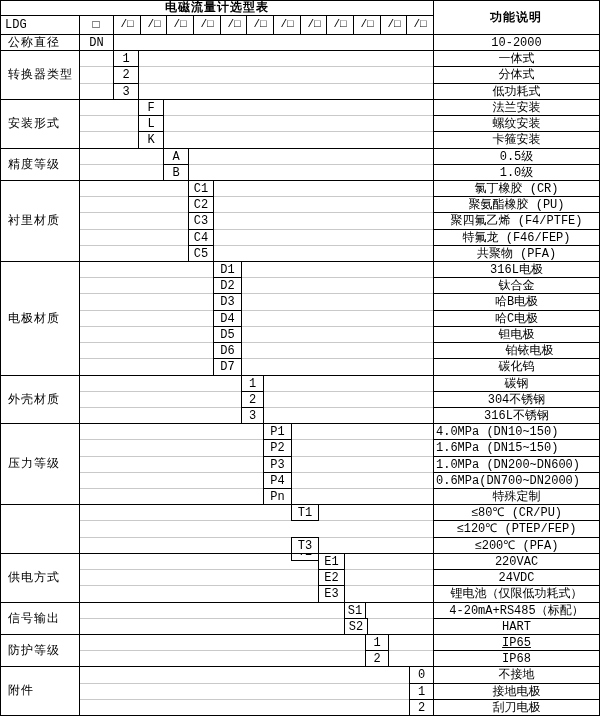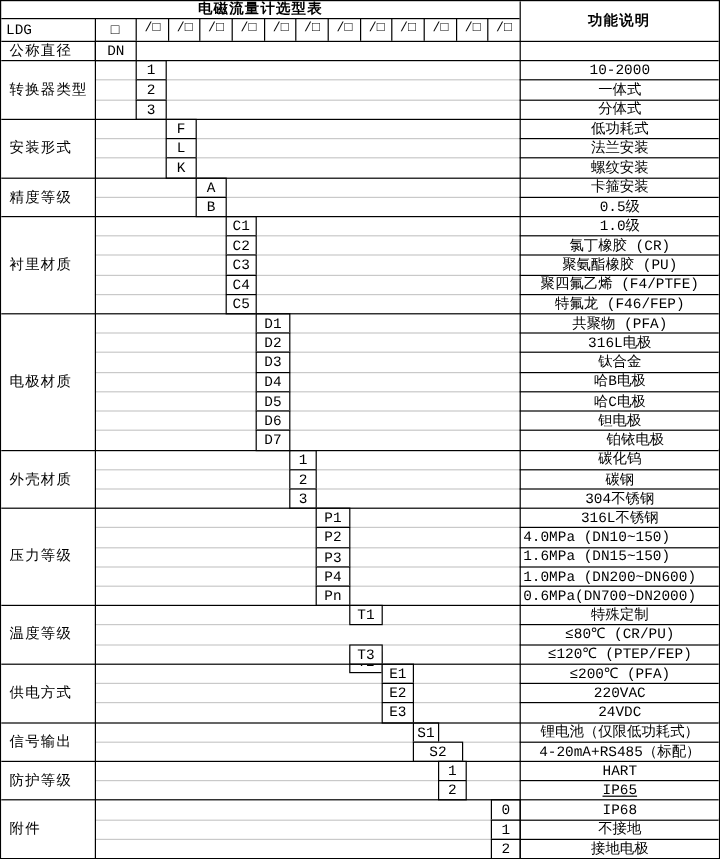--- a/index.html
+++ b/index.html
@@ -11,21 +11,21 @@
     font-family:"Liberation Mono","DejaVu Sans Mono","Liberation Sans",sans-serif;
     font-size:12px;color:#000;
     overflow:hidden;
   }
   .cell{position:absolute;display:flex;align-items:center;justify-content:center;
         box-sizing:border-box;white-space:nowrap;overflow:hidden;line-height:1;}
   .cell.left{justify-content:flex-start;}
   .title{font-weight:bold;letter-spacing:1px;z-index:3;}
   .label-cell{justify-content:flex-start;padding-left:7px;background:#fff;z-index:2;letter-spacing:1px;}
   .code-cell{border:1px solid #000;background:#fff;z-index:2;}
-  .func-cell{background:#fff;z-index:1;margin-top:16px;}
+  .func-cell{background:#fff;z-index:1;}
   .slot-cell{border-left:1px solid #000;z-index:2;font-size:11px;}
   .hline,.vline{position:absolute;background:#000;z-index:3;}
   .faint{position:absolute;background:#c9c9c9;z-index:0;height:1px;}
 </style>
 </head>
 <body>
 
 <div id="stage">
     <div class="cell title" style="left: 432px; top: 0px; width: 166px; height: 33px;">功能说明</div>
     <div class="cell title" style="left: 0px; top: 0px; width: 432px; height: 14px;">电磁流量计选型表</div>
@@ -154,21 +154,20 @@
     <div class="hline" style="left: 432px; top: 455px; width: 166px; height: 1px;"></div>
     <div class="faint" style="left: 78px; top: 471px; width: 354px;"></div>
     <div class="cell code-cell" style="left: 262px; top: 471px; width: 29px; height: 17px;">P4</div>
     <div class="cell func-cell left" style="left: 433px; top: 472px; width: 165px; height: 15px; padding-left: 2px;">0.6MPa(DN700~DN2000)</div>
     <div class="hline" style="left: 432px; top: 471px; width: 166px; height: 1px;"></div>
     <div class="faint" style="left: 78px; top: 487px; width: 354px;"></div>
     <div class="cell code-cell" style="left: 262px; top: 487px; width: 29px; height: 17px;">Pn</div>
     <div class="cell func-cell" style="left: 433px; top: 488px; width: 165px; height: 15px;">特殊定制</div>
     <div class="hline" style="left: 432px; top: 487px; width: 166px; height: 1px;"></div>
     <div class="hline" style="left: 0px; top: 503px; width: 598px; height: 1px;"></div>
-    <div class="cell label-cell" style="left: 0px; top: 504px; width: 78px; height: 48px;">温度等级</div>
     <div class="cell code-cell" style="left: 290px; top: 503px; width: 28px; height: 17px;">T1</div>
     <div class="cell func-cell" style="left: 433px; top: 504px; width: 165px; height: 15px;">≤80℃ (CR/PU)</div>
     <div class="faint" style="left: 78px; top: 519px; width: 354px;"></div>
     <div class="cell code-cell" style="left: 290px; top: 542px; width: 28px; height: 18px;">T2</div>
     <div class="cell func-cell" style="left: 433px; top: 520px; width: 165px; height: 16px;">≤120℃ (PTEP/FEP)</div>
     <div class="hline" style="left: 432px; top: 519px; width: 166px; height: 1px;"></div>
     <div class="faint" style="left: 78px; top: 536px; width: 354px;"></div>
     <div class="cell code-cell" style="left: 290px; top: 536px; width: 28px; height: 17px;">T3</div>
     <div class="cell func-cell" style="left: 433px; top: 537px; width: 165px; height: 15px;">≤200℃ (PFA)</div>
     <div class="hline" style="left: 432px; top: 536px; width: 166px; height: 1px;"></div>
@@ -182,21 +181,21 @@
     <div class="hline" style="left: 432px; top: 568px; width: 166px; height: 1px;"></div>
     <div class="faint" style="left: 78px; top: 584px; width: 354px;"></div>
     <div class="cell code-cell" style="left: 317px; top: 584px; width: 27px; height: 18px;">E3</div>
     <div class="cell func-cell" style="left: 433px; top: 585px; width: 165px; height: 16px;">锂电池（仅限低功耗式）</div>
     <div class="hline" style="left: 432px; top: 584px; width: 166px; height: 1px;"></div>
     <div class="hline" style="left: 0px; top: 601px; width: 598px; height: 1px;"></div>
     <div class="cell label-cell" style="left: 0px; top: 602px; width: 78px; height: 31px;">信号输出</div>
     <div class="cell code-cell" style="left: 343px; top: 601px; width: 22px; height: 17px;">S1</div>
     <div class="cell func-cell" style="left: 433px; top: 602px; width: 165px; height: 15px;">4-20mA+RS485（标配）</div>
     <div class="faint" style="left: 78px; top: 617px; width: 354px;"></div>
-    <div class="cell code-cell" style="left: 343px; top: 617px; width: 42px; height: 17px;">S2</div>
+    <div class="cell code-cell" style="left: 343px; top: 617px; width: 24px; height: 17px;">S2</div>
     <div class="cell func-cell" style="left: 433px; top: 618px; width: 165px; height: 15px;">HART</div>
     <div class="hline" style="left: 432px; top: 617px; width: 166px; height: 1px;"></div>
     <div class="hline" style="left: 0px; top: 633px; width: 598px; height: 1px;"></div>
     <div class="cell label-cell" style="left: 0px; top: 634px; width: 78px; height: 31px;">防护等级</div>
     <div class="cell code-cell" style="left: 364px; top: 633px; width: 24px; height: 17px;">1</div>
     <div class="cell func-cell" style="left: 433px; top: 634px; width: 165px; height: 15px; text-decoration: underline;">IP65</div>
     <div class="faint" style="left: 78px; top: 649px; width: 354px;"></div>
     <div class="cell code-cell" style="left: 364px; top: 649px; width: 24px; height: 17px;">2</div>
     <div class="cell func-cell" style="left: 433px; top: 650px; width: 165px; height: 15px;">IP68</div>
     <div class="hline" style="left: 432px; top: 649px; width: 166px; height: 1px;"></div>

